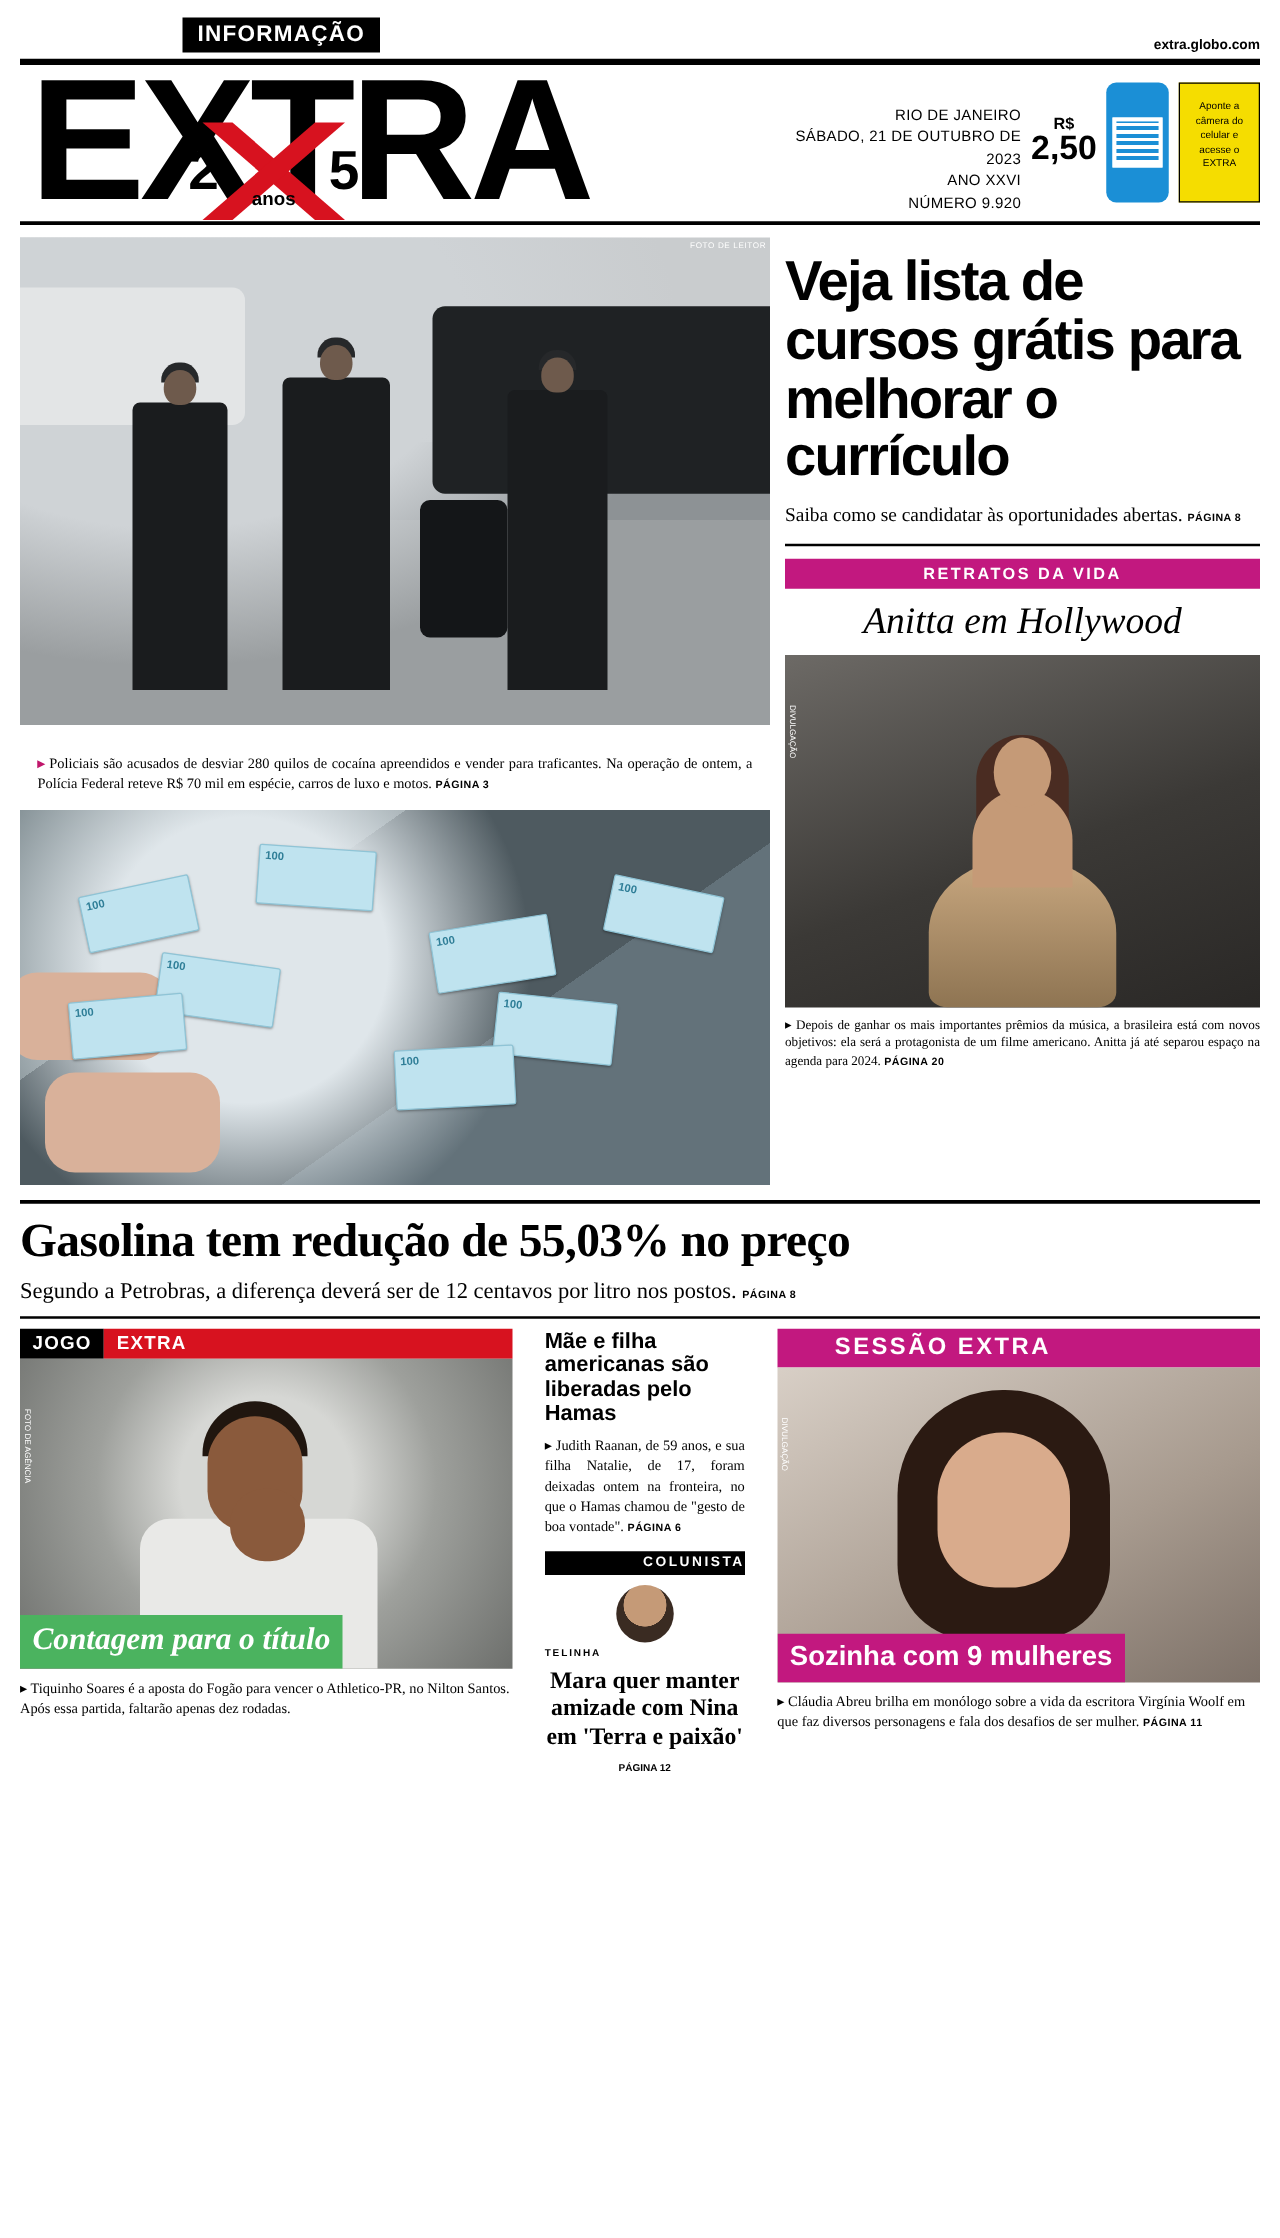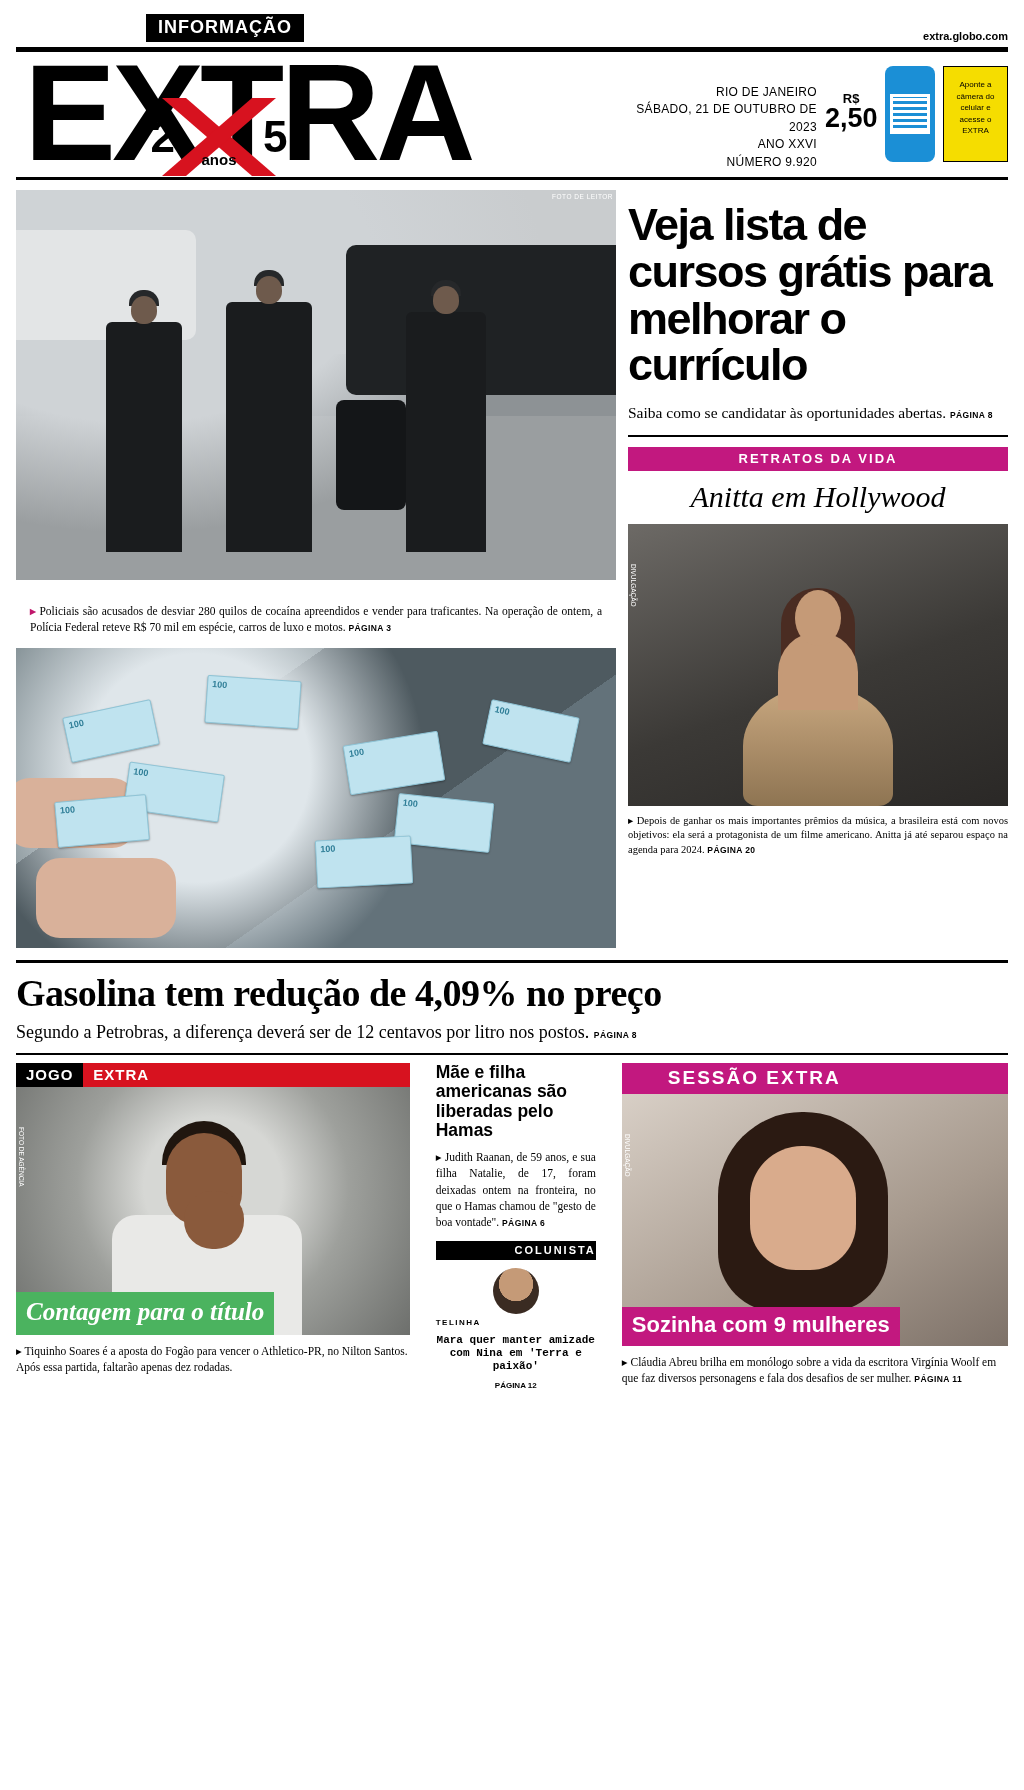--- a/index.html
+++ b/index.html
@@ -186,22 +186,22 @@
   .mid-title { font-family: "Liberation Sans", sans-serif; font-weight: bold;
     font-size: 17.5px; line-height: 1.12; }
   .mid-deck { font-size: 11.5px; line-height: 1.42; margin-top: 8px; text-align: justify; }
   .colunista-bar { background: #000; color: #fff; text-align: right;
     font-family: "Liberation Sans", sans-serif; font-weight: bold; font-size: 11px;
     letter-spacing: 2px; padding: 3px 0 4px; margin-top: 10px; }
   .col-photo { width: 46px; height: 46px; border-radius: 50%; margin: 8px auto 4px;
     background: radial-gradient(circle at 50% 35%, #c59a77 0 45%, #3a2b22 46% 100%); }
   .col-name { text-align: left; font-family: Liberation Sans, sans-serif;
     font-size: 8px; letter-spacing: 1.5px; font-weight: bold; }
-  .col-head { font-family: Liberation Mono, monospace; font-weight: bold;
-    font-size: 11px; line-height: 1.2; text-align: center; margin-top: 7px; }
+  .col-head { font-family: Liberation Serif, serif; font-weight: bold;
+    font-size: 19px; line-height: 1.2; text-align: center; margin-top: 7px; }
   .col-pg { text-align: center; font-family: "Liberation Sans", sans-serif;
     font-weight: bold; font-size: 8px; margin-top: 8px; }
 
   .sessao-bar { background: #c2187f; color: #fff; font-family: "Liberation Sans", sans-serif;
     font-weight: bold; font-size: 19px; letter-spacing: 2px; padding: 4px 0 5px; text-align: left;
     padding-left: 46px; }
   .photo-actress { height: 252px; position: relative; overflow: hidden;
     background: linear-gradient(150deg,#d8cfc6 0%, #a79a8e 60%, #7d7168 100%); }
   .act-hair { position: absolute; top: 18px; left: 96px; width: 170px; height: 200px;
     background: #2b1a12; border-radius: 84px 84px 60px 60px; }
@@ -321,21 +321,21 @@
       </div>
       <p class="caption">
         <span class="bullet">▸</span>
         <span>Depois de ganhar os mais importantes prêmios da música, a brasileira está com novos objetivos: ela será a protagonista de um filme americano. Anitta já até separou espaço na agenda para 2024.</span>
         <span class="pagina">PÁGINA 20</span>
       </p>
     </div>
   </div>
 
   <div class="gas-rule"></div>
-  <h2 class="gas-title">Gasolina tem redução de 4,09% no preço</h2>
+  <h2 class="gas-title">Gasolina tem redução de 55,03% no preço</h2>
   <p class="gas-deck">
     <span>Segundo a Petrobras, a diferença deverá ser de 12 centavos por litro nos postos.</span>
     <span class="pagina">PÁGINA 8</span>
   </p>
   <div class="gas-rule2"></div>
 
   <div class="bottom">
 
     <div class="bcol1">
       <div class="tag-row">

